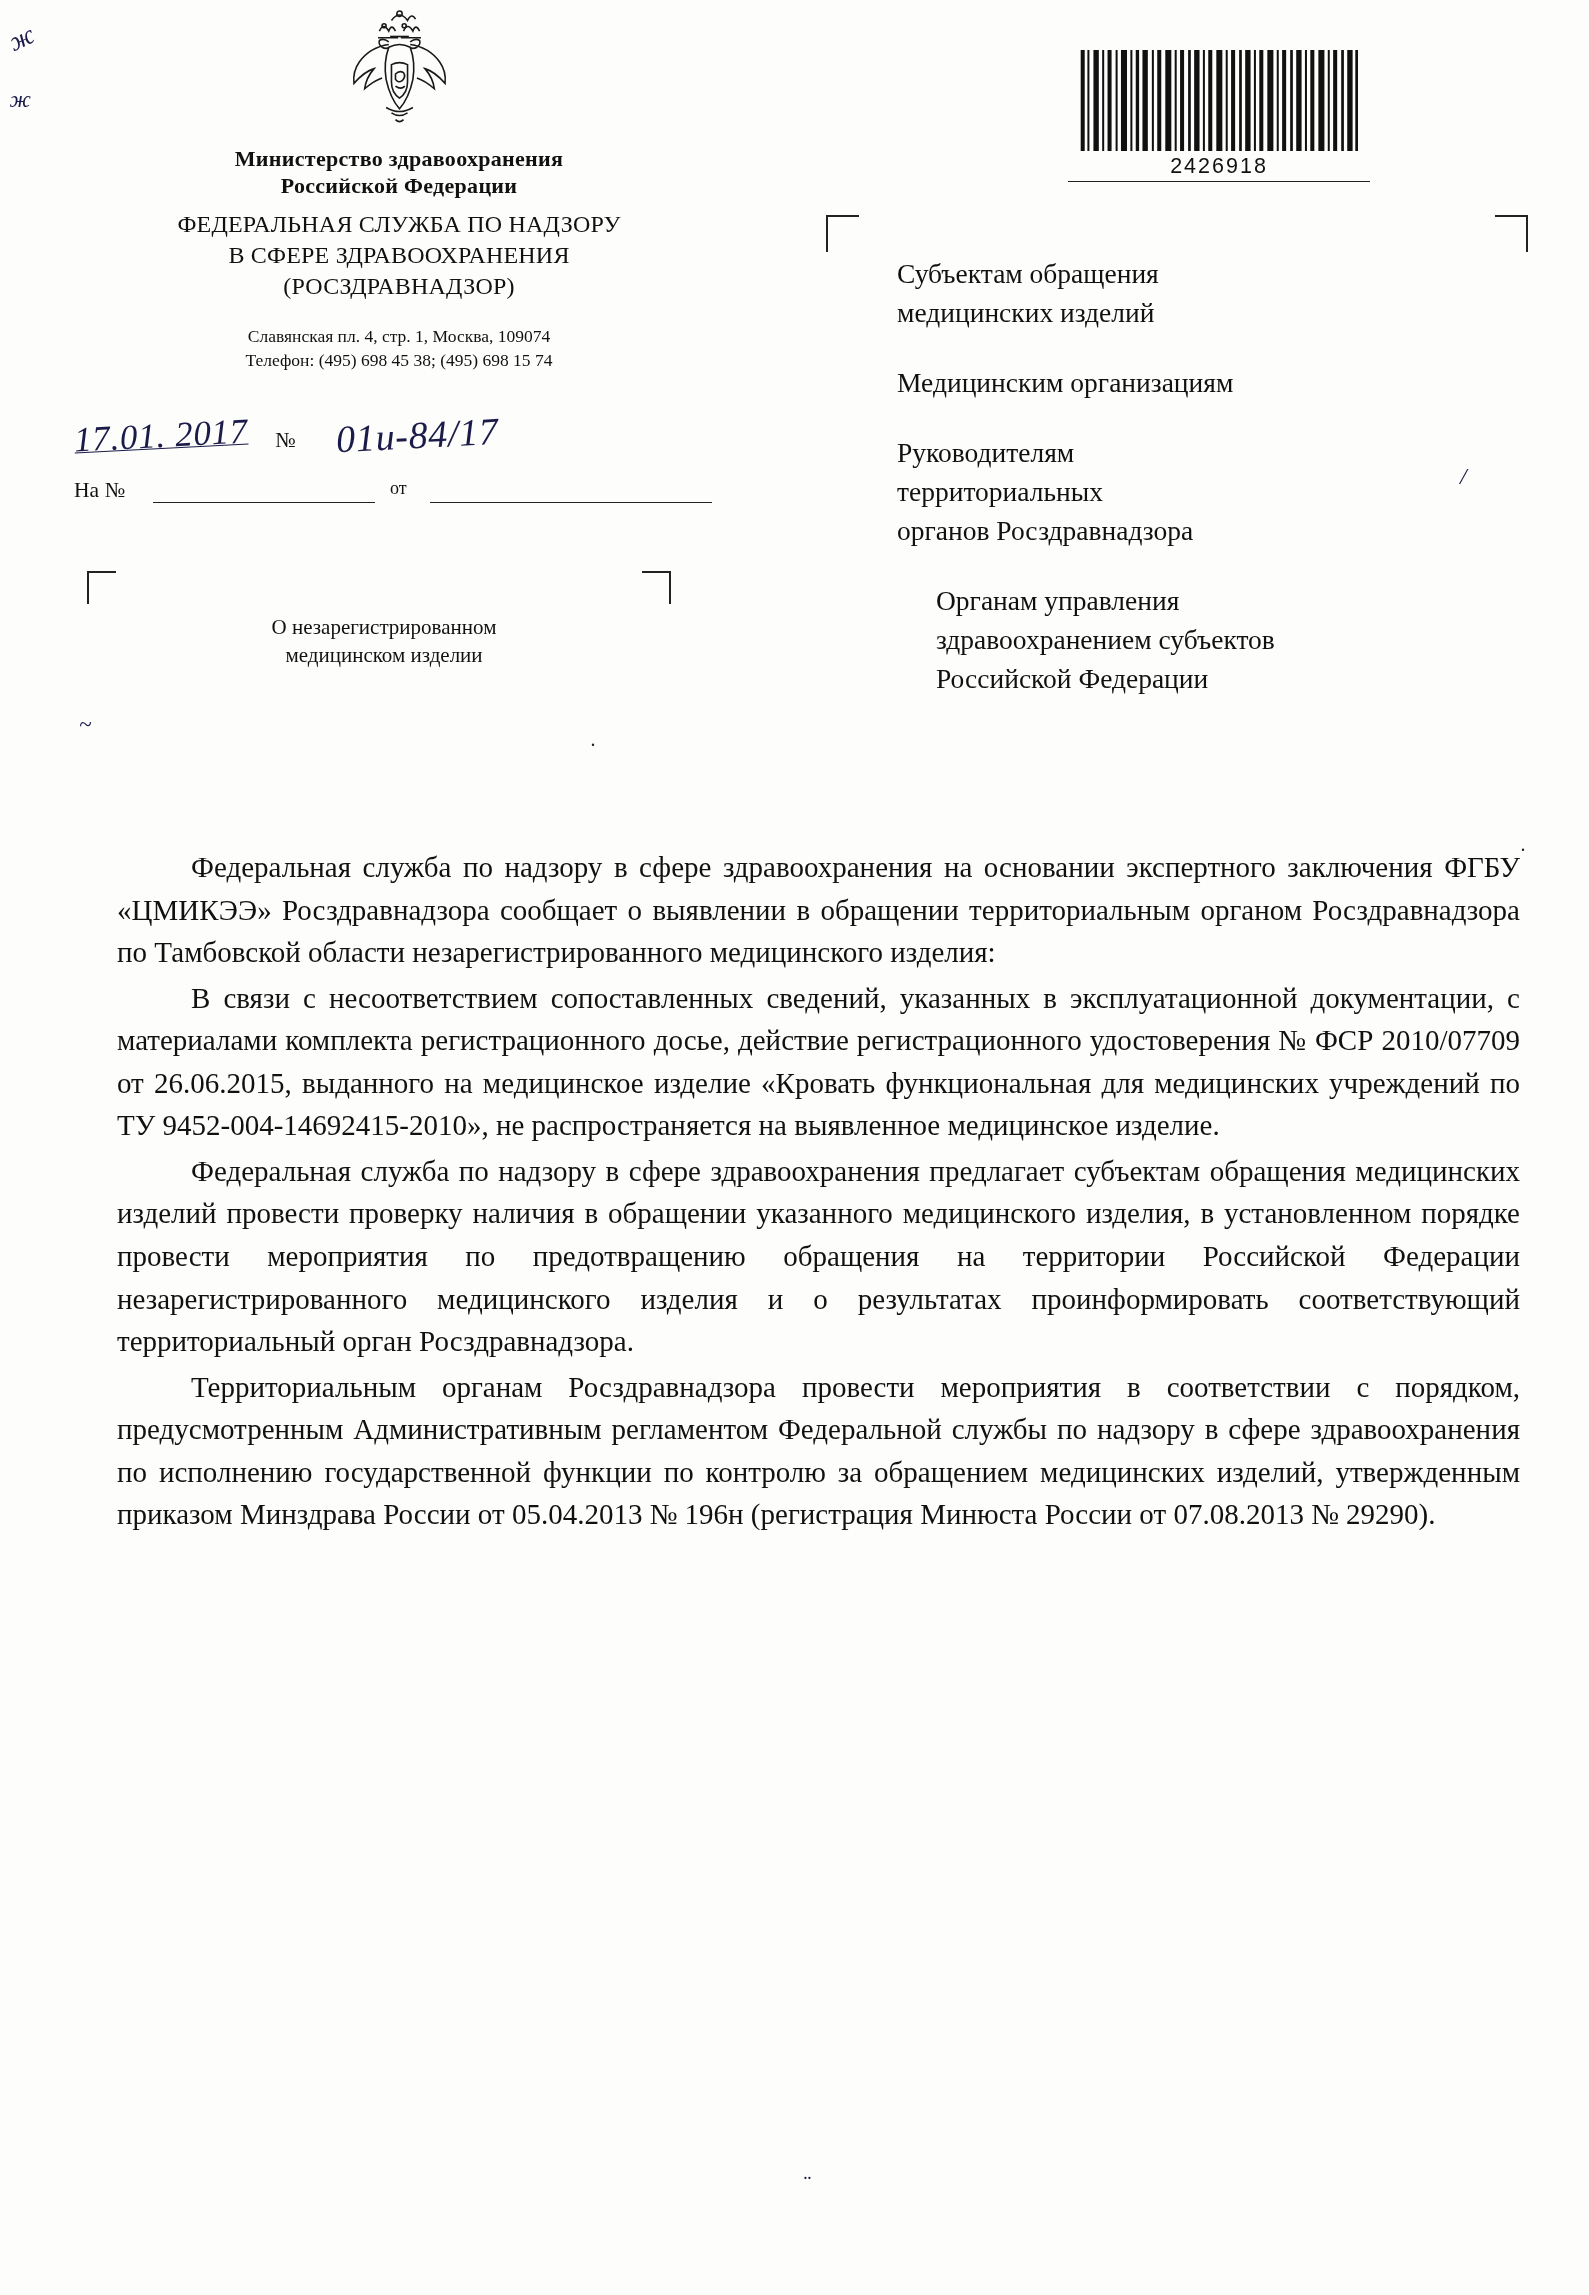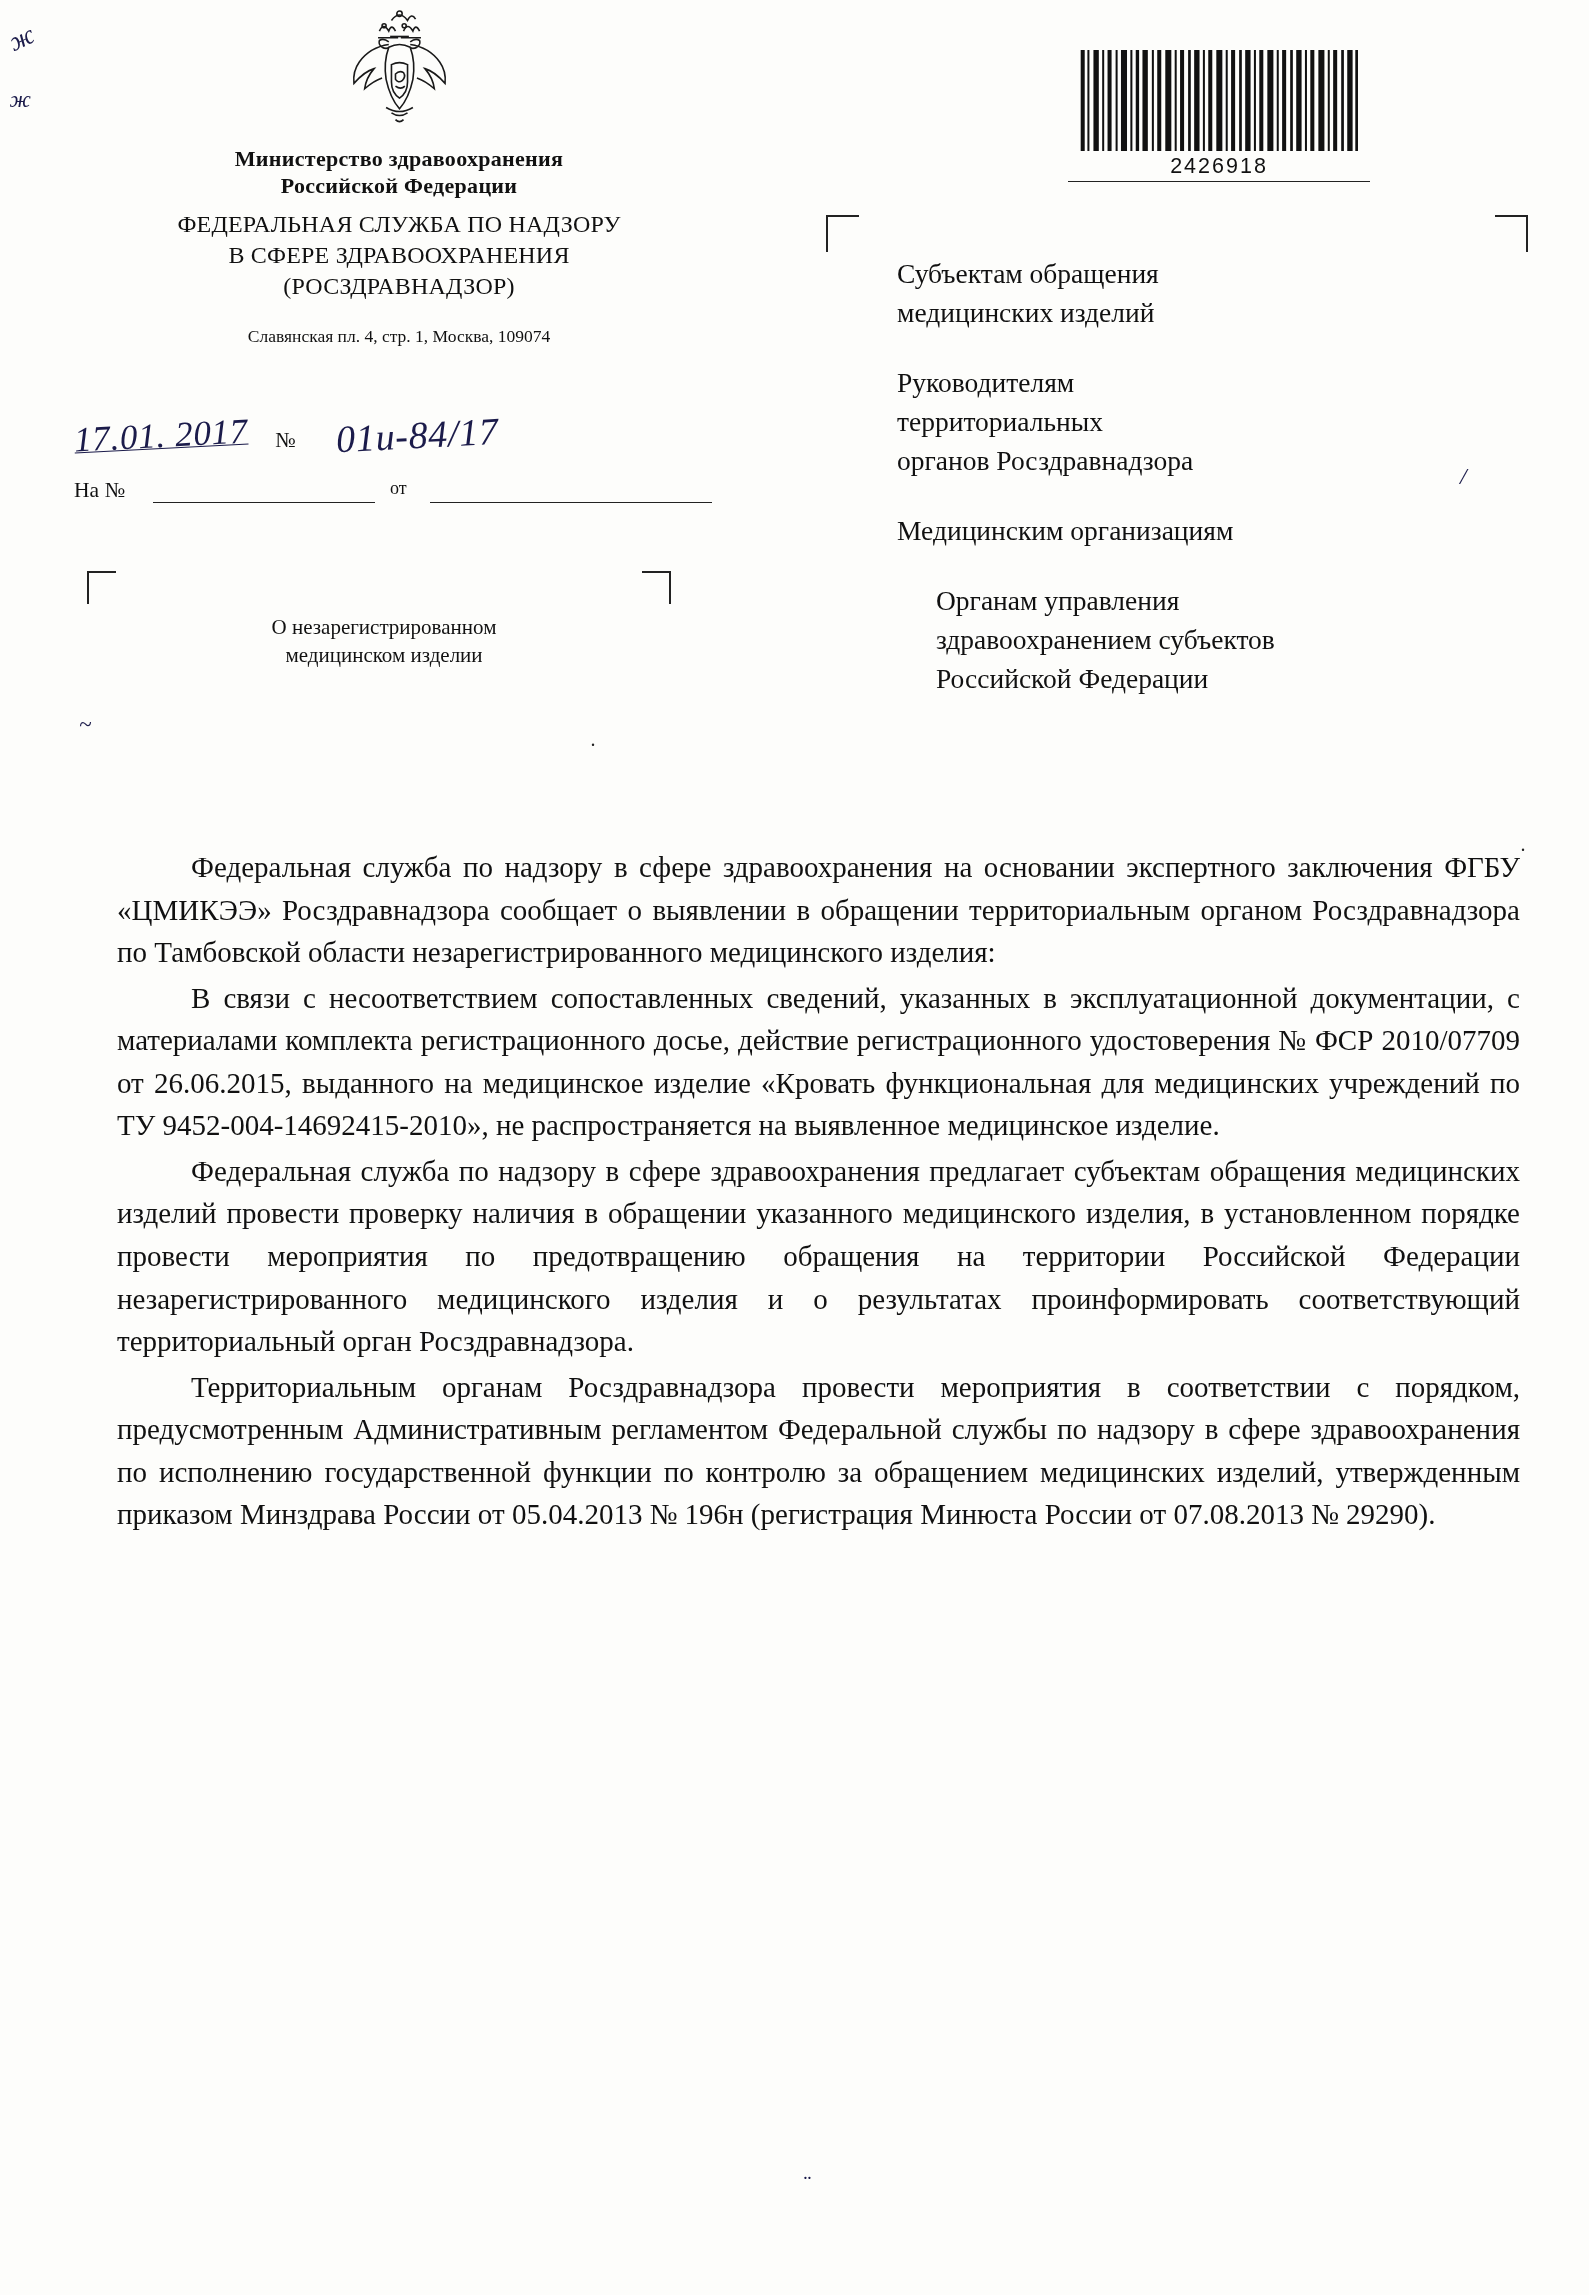--- a/index.html
+++ b/index.html
@@ -290,20 +290,21 @@
     </div>
 
     <div class="service">
       <div>ФЕДЕРАЛЬНАЯ СЛУЖБА ПО НАДЗОРУ</div>
       <div>В СФЕРЕ ЗДРАВООХРАНЕНИЯ</div>
       <div>(РОСЗДРАВНАДЗОР)</div>
     </div>
 
     <div class="address">
       <div>Славянская пл. 4, стр. 1, Москва, 109074</div>
+      <div>Телефон: (495) 698 45 38; (495) 698 15 74</div>
     </div>
   </div>
 
   <div class="datebox">
     <span class="hand hand-date">17.01. 2017</span>
     <span class="num-label">№</span>
     <span class="hand hand-num">01и-84/17</span>
     <span class="on-num">На №</span>
     <span class="rule1"></span>
     <span class="ot-label">от</span>
@@ -365,24 +366,24 @@
     </svg>
     <span class="barcode-num">2426918</span>
   </div>
 
   <div class="addressee">
     <span class="br-tl"></span>
     <span class="br-tr"></span>
     <div class="lines">
       <div class="addr-group" style="white-space:pre-line;">Субъектам обращения
 медицинских изделий</div>
+      <div class="addr-group" style="white-space:pre-line;">Медицинским организациям</div>
       <div class="addr-group" style="white-space:pre-line;">Руководителям
 территориальных
 органов Росздравнадзора</div>
-      <div class="addr-group" style="white-space:pre-line;">Медицинским организациям</div>
       <div class="addr-group" style="white-space:pre-line;margin-left:39px;">Органам управления
 здравоохранением субъектов
 Российской Федерации</div>
     </div>
   </div>
 
   <div class="body">
     <p>Федеральная служба по надзору в сфере здравоохранения на основании экспертного заключения ФГБУ «ЦМИКЭЭ» Росздравнадзора сообщает о выявлении в обращении территориальным органом Росздравнадзора по Тамбовской области незарегистрированного медицинского изделия:</p>
     <p>В связи с несоответствием сопоставленных сведений, указанных в эксплуатационной документации, с материалами комплекта регистрационного досье, действие регистрационного удостоверения № ФСР 2010/07709 от 26.06.2015, выданного на медицинское изделие «Кровать функциональная для медицинских учреждений по ТУ 9452-004-14692415-2010», не распространяется на выявленное медицинское изделие.</p>
     <p>Федеральная служба по надзору в сфере здравоохранения предлагает субъектам обращения медицинских изделий провести проверку наличия в обращении указанного медицинского изделия, в установленном порядке провести мероприятия по предотвращению обращения на территории Российской Федерации незарегистрированного медицинского изделия и о результатах проинформировать соответствующий территориальный орган Росздравнадзора.</p>

